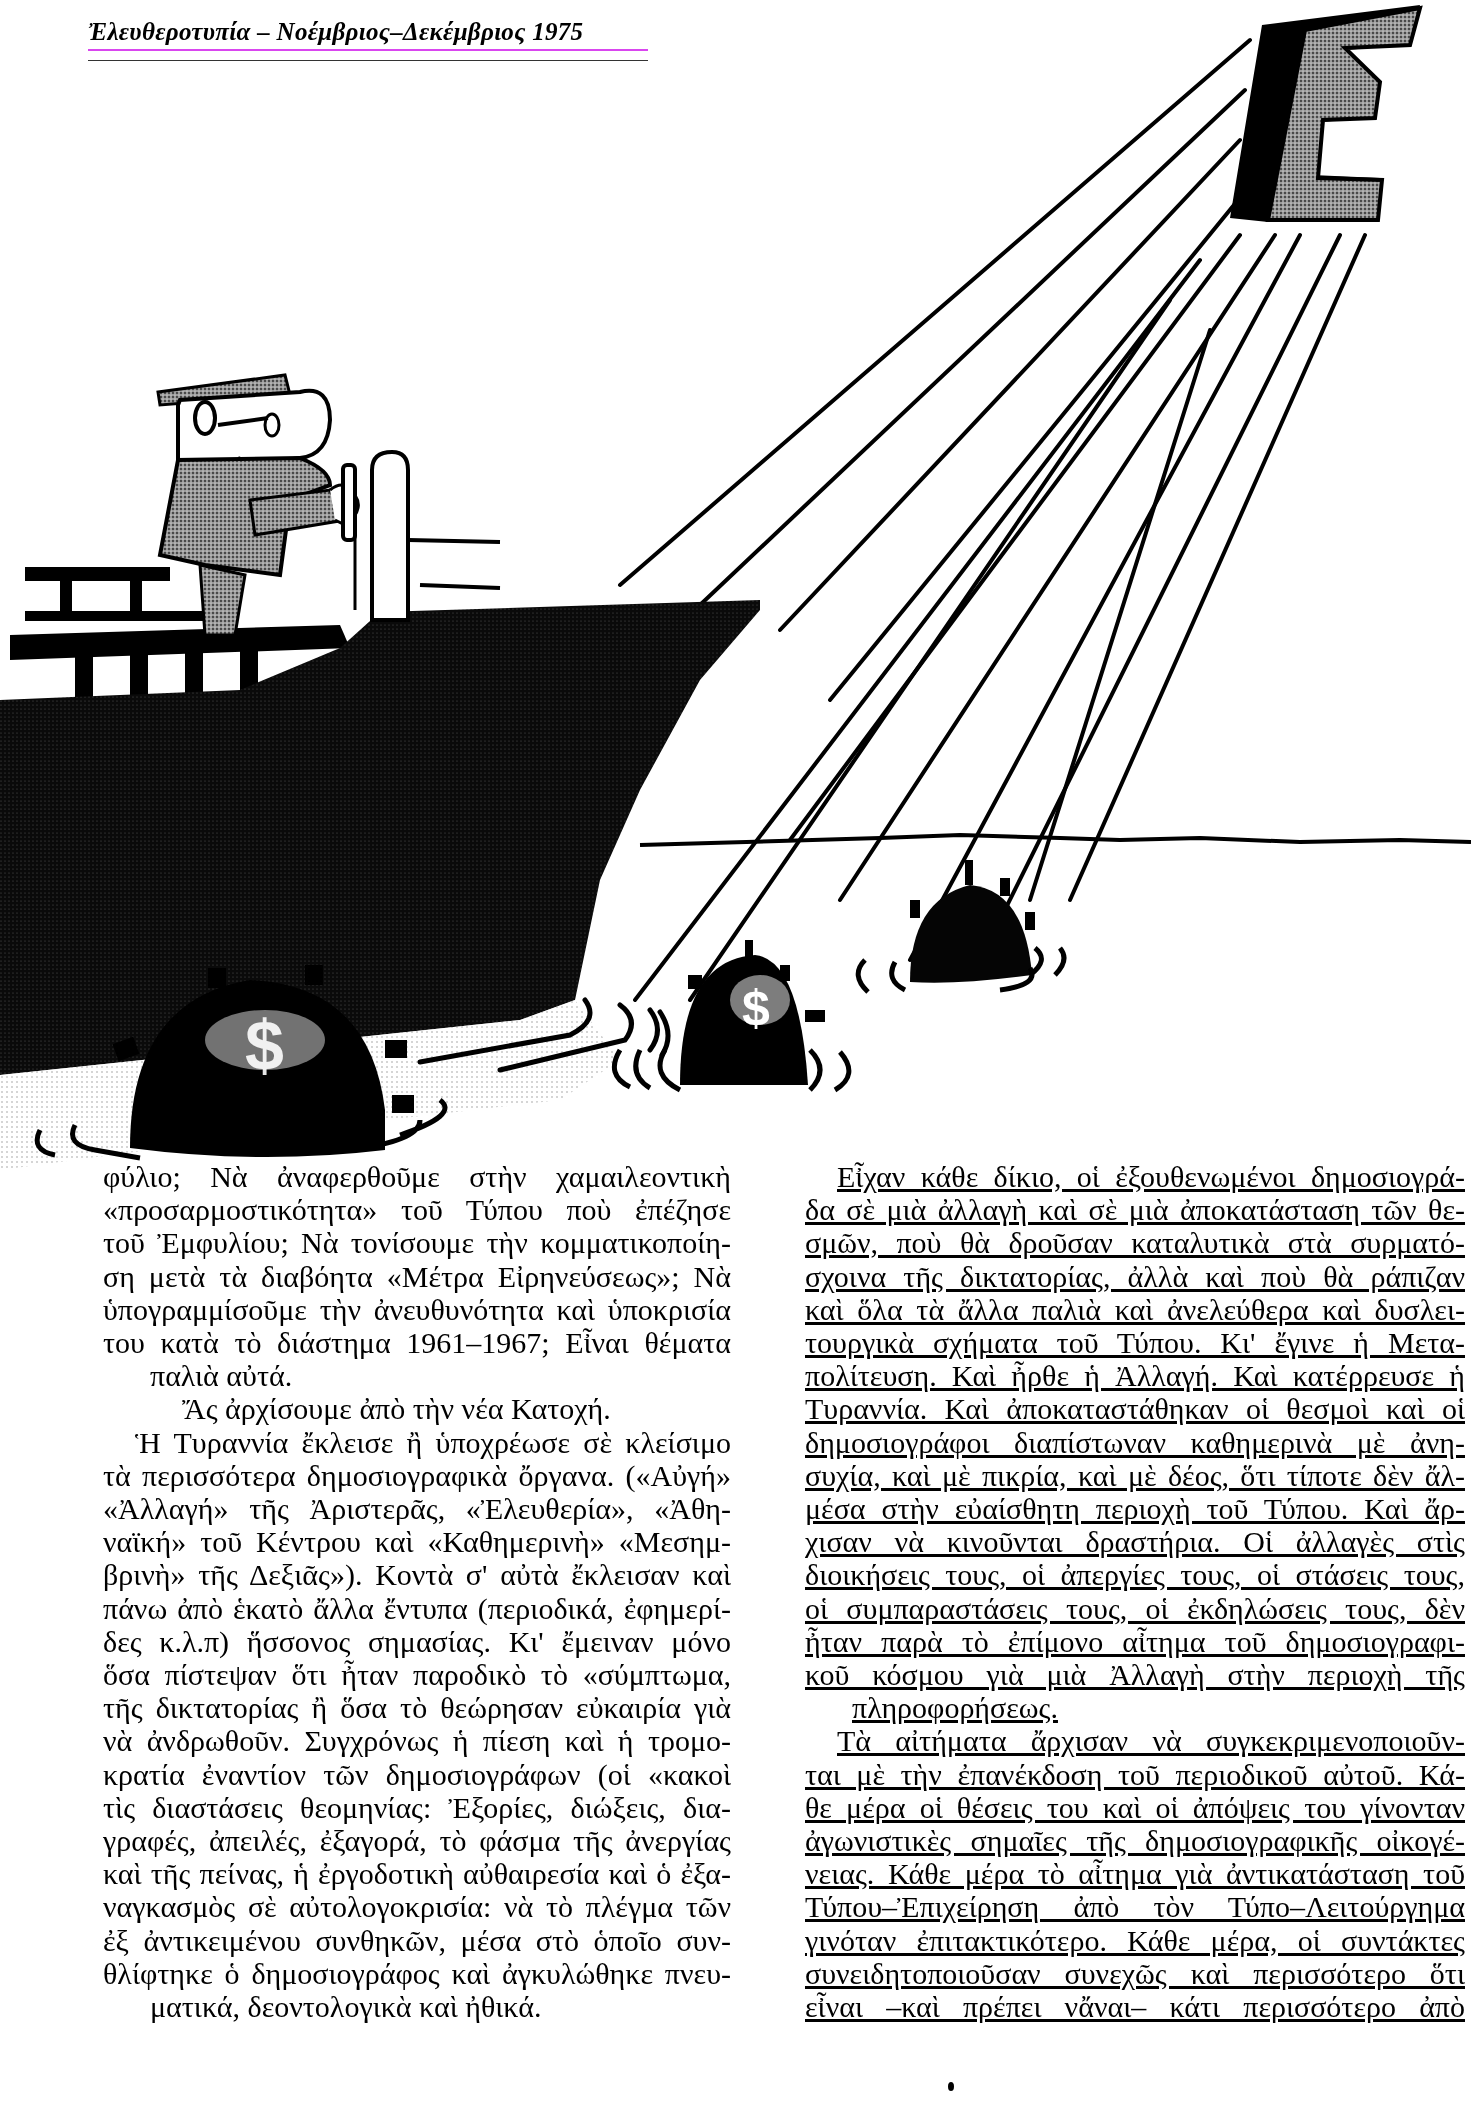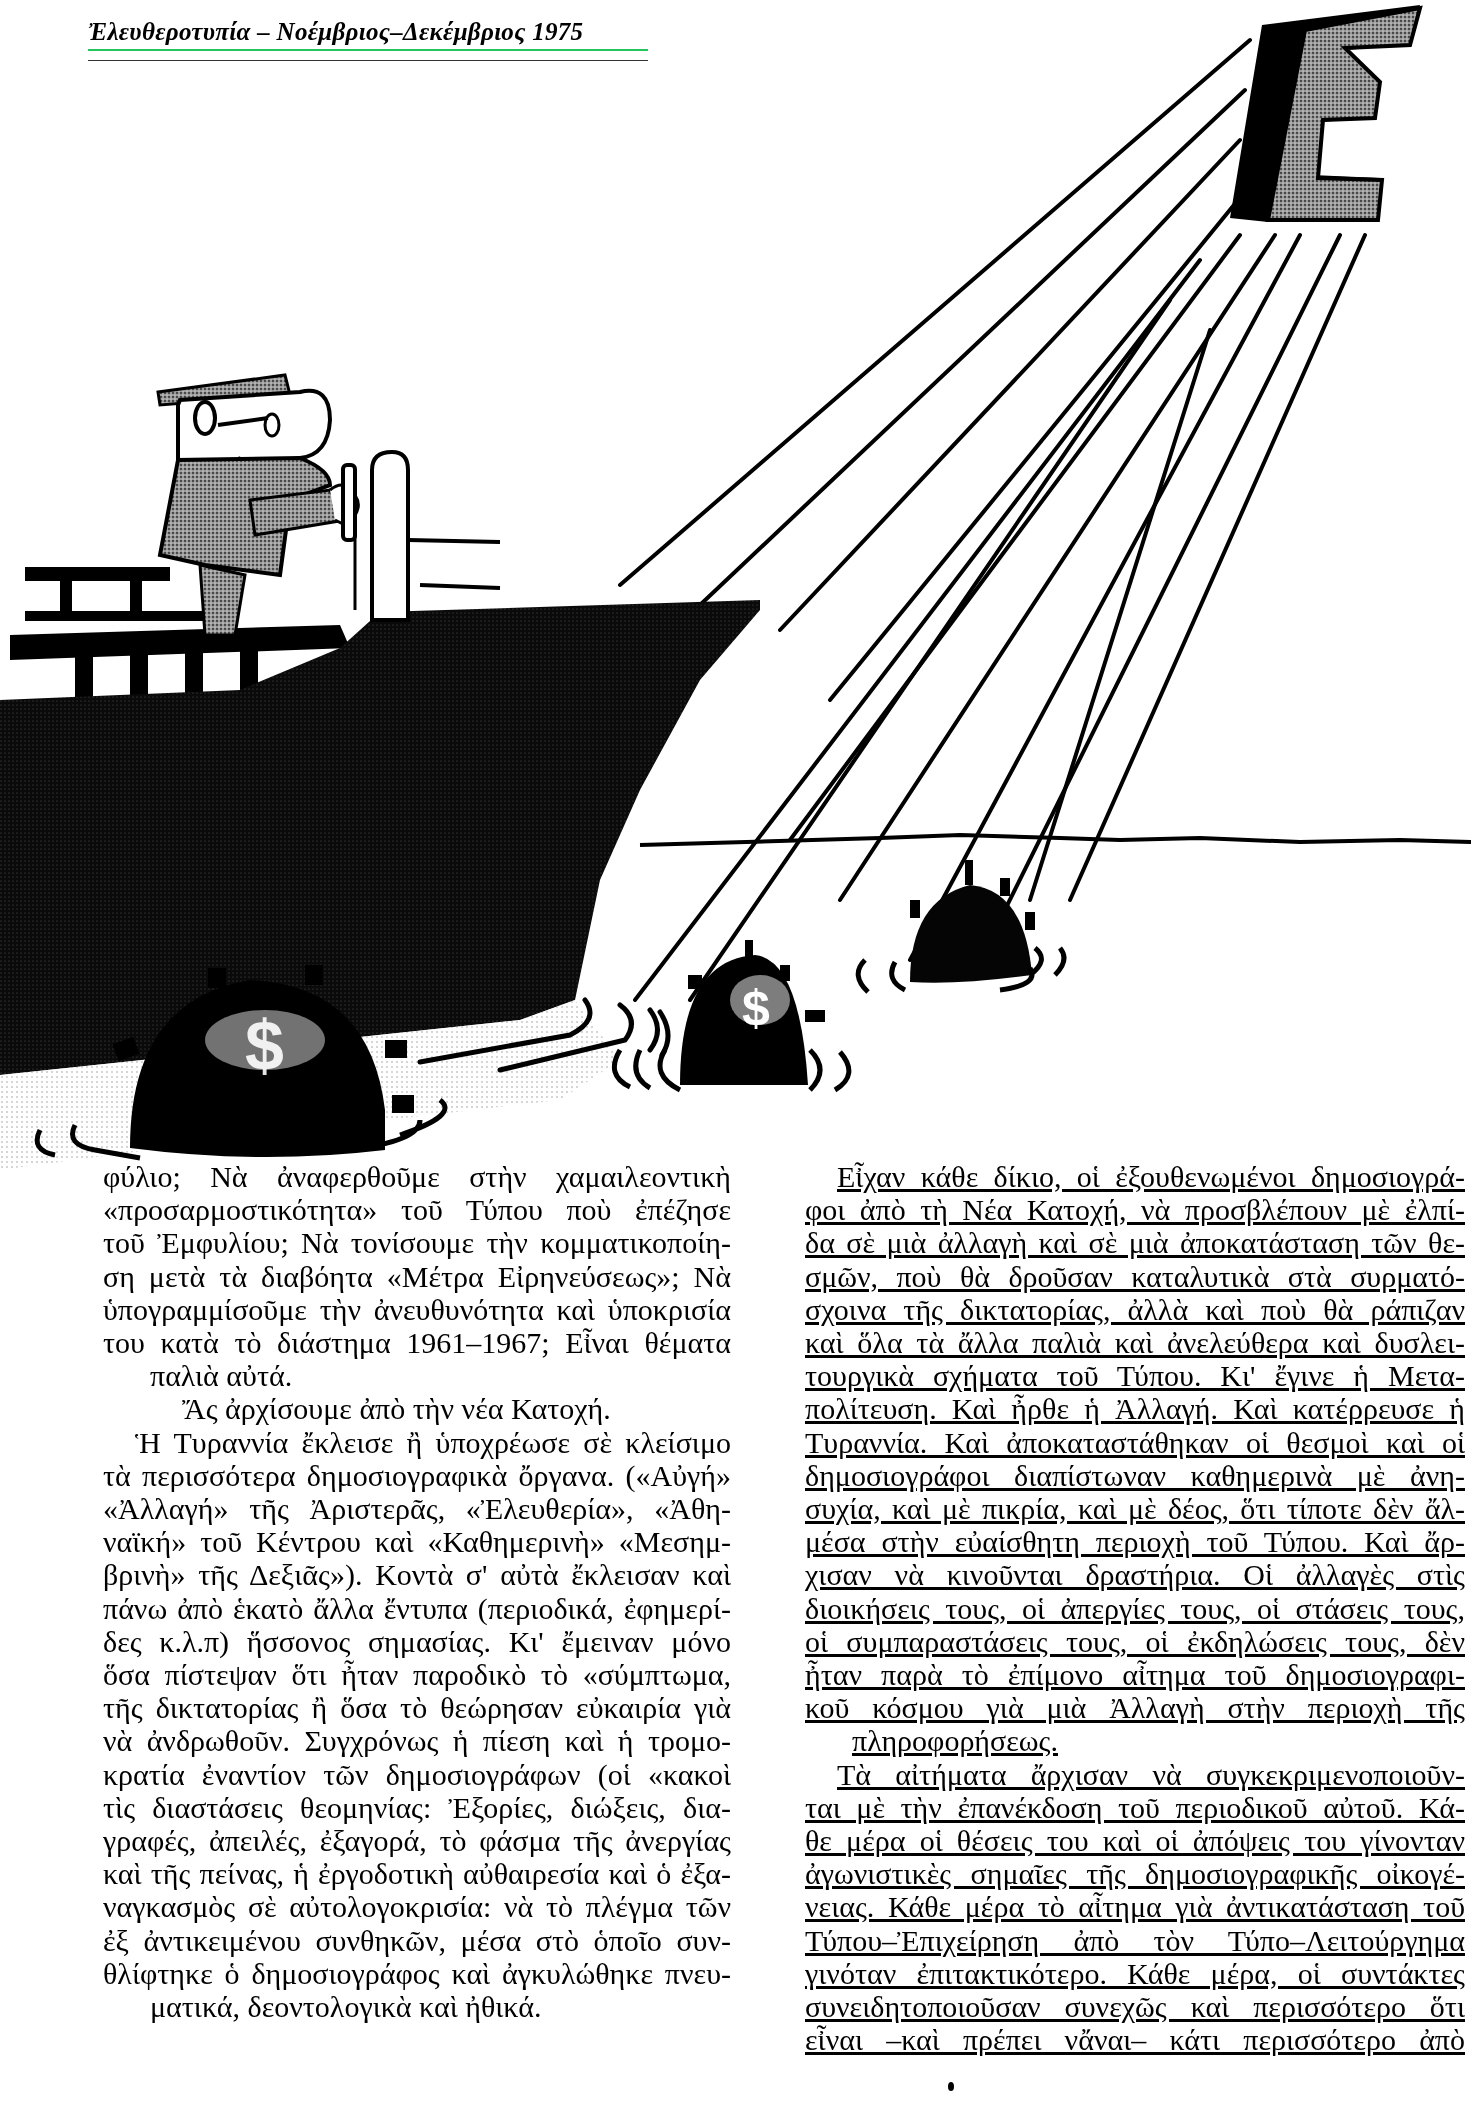--- a/index.html
+++ b/index.html
@@ -1,21 +1,21 @@
 <!DOCTYPE html>
 <html><head>
   <meta charset="utf-8">
   <style>
     html, body { margin: 0; padding: 0; background: #ffffff; }
     body { width: 1471px; height: 2127px; position: relative; overflow: hidden; color: #000; }
     .header {
       position: absolute; left: 88px; top: 18px; width: 560px;
       font-family: "Liberation Serif", serif; font-style: italic; font-weight: bold;
       font-size: 25px; letter-spacing: 0.3px; white-space: nowrap;
-      border-bottom: 2px solid #22c55e; padding-bottom: 3px;
+      border-bottom: 2px solid #d946ef; padding-bottom: 3px;
     }
     .header-rule2 { position:absolute; left:88px; top:60px; width:560px; height:0; border-top:1px solid #333; }
     .cartoon { position: absolute; left: 0; top: 0; width: 1471px; height: 1175px; }
     .col {
       position: absolute; top: 1160px;
       font-family: "Liberation Serif", serif; font-size: 30px; line-height: 33.2px;
       text-align: justify;
     }
     .col-left { left: 103px; width: 628px; }
     .col-right { left: 805px; width: 660px; text-decoration: underline; }
@@ -175,21 +175,20 @@
   <span class="line">γραφές, ἀπειλές, ἐξαγορά, τὸ φάσμα τῆς ἀνεργίας</span>
   <span class="line">καὶ τῆς πείνας, ἡ ἐργοδοτικὴ αὐθαιρεσία καὶ ὁ ἐξα-</span>
   <span class="line">ναγκασμὸς σὲ αὐτολογοκρισία: νὰ τὸ πλέγμα τῶν</span>
   <span class="line">ἐξ ἀντικειμένου συνθηκῶν, μέσα στὸ ὁποῖο συν-</span>
   <span class="line">θλίφτηκε ὁ δημοσιογράφος καὶ ἀγκυλώθηκε πνευ-</span>
   <span class="line last">ματικά, δεοντολογικὰ καὶ ἠθικά.</span>
 </div>
 
 <div class="col col-right">
   <span class="line indent">Εἶχαν κάθε δίκιο, οἱ ἐξουθενωμένοι δημοσιογρά-</span>
-  <span class="line">φοι ἀπὸ τὴ Νέα Κατοχή, νὰ προσβλέπουν μὲ ἐλπί-</span>
   <span class="line">δα σὲ μιὰ ἀλλαγὴ καὶ σὲ μιὰ ἀποκατάσταση τῶν θε-</span>
   <span class="line">σμῶν, ποὺ θὰ δροῦσαν καταλυτικὰ στὰ συρματό-</span>
   <span class="line">σχοινα τῆς δικτατορίας, ἀλλὰ καὶ ποὺ θὰ ράπιζαν</span>
   <span class="line">καὶ ὅλα τὰ ἄλλα παλιὰ καὶ ἀνελεύθερα καὶ δυσλει-</span>
   <span class="line">τουργικὰ σχήματα τοῦ Τύπου. Κι' ἔγινε ἡ Μετα-</span>
   <span class="line">πολίτευση. Καὶ ἦρθε ἡ Ἀλλαγή. Καὶ κατέρρευσε ἡ</span>
   <span class="line">Τυραννία. Καὶ ἀποκαταστάθηκαν οἱ θεσμοὶ καὶ οἱ</span>
   <span class="line">δημοσιογράφοι διαπίστωναν καθημερινὰ μὲ ἀνη-</span>
   <span class="line">συχία, καὶ μὲ πικρία, καὶ μὲ δέος, ὅτι τίποτε δὲν ἄλ-</span>
   <span class="line">μέσα στὴν εὐαίσθητη περιοχὴ τοῦ Τύπου. Καὶ ἄρ-</span>

